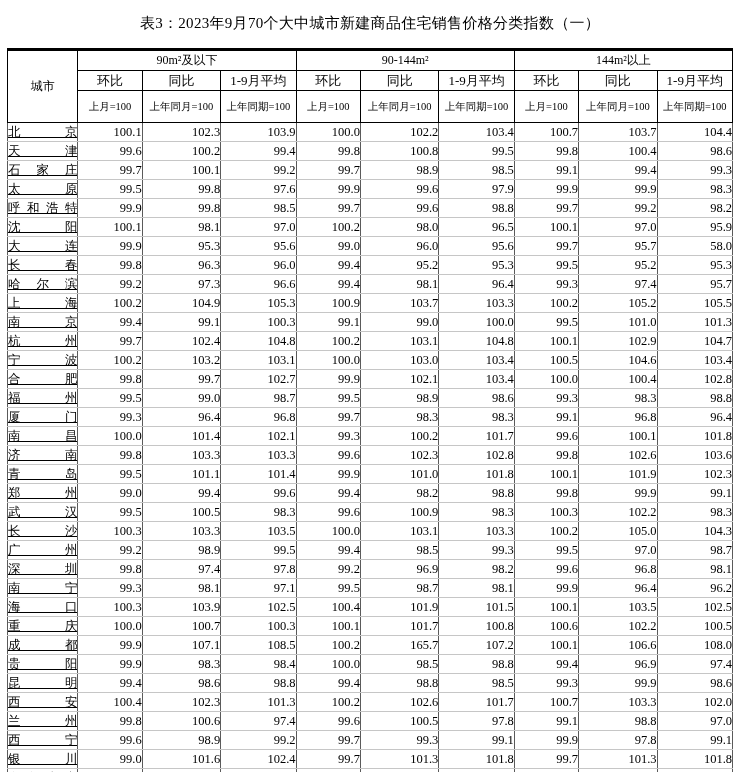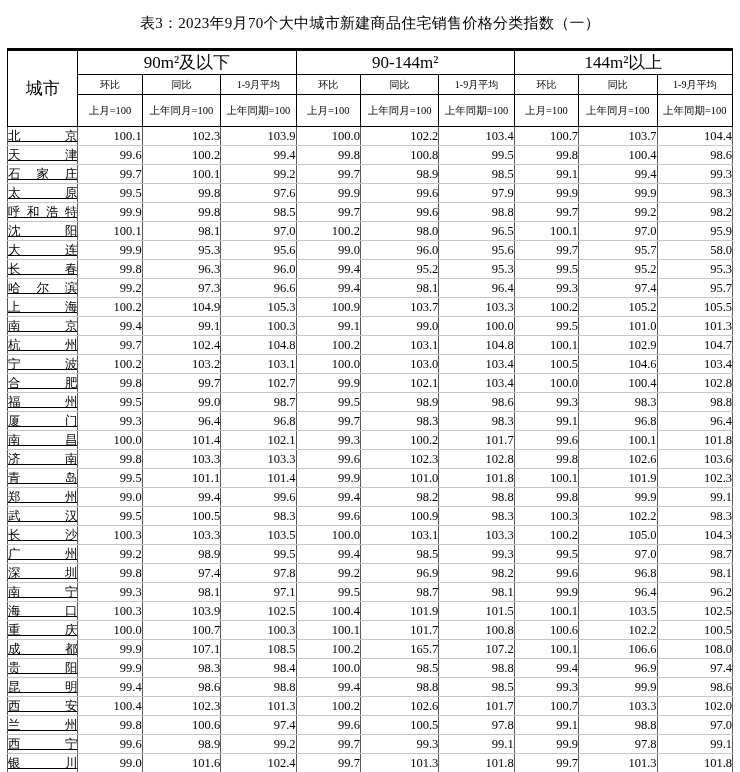--- a/index.html
+++ b/index.html
@@ -32,22 +32,22 @@
     border-bottom: 2px solid #000;
   }
   table.price th {
     border: 1px solid #000;
     font-weight: 400;
     padding: 0 2px;
     text-align: center;
     white-space: nowrap;
     overflow: hidden;
   }
-  tr.group-row th { height: 21px; font-size: 17px; }
-  tr.label-row th { height: 20px; font-size: 10px; }
+  tr.group-row th { height: 21px; font-size: 12px; }
+  tr.label-row th { height: 20px; font-size: 13px; }
   tr.base-row th  { height: 32px; font-size: 10.5px; }
   th.city-h { font-size: 13px; }
   table.price td {
     height: 18px;
     line-height: 18px;
     font-size: 12.5px;
     padding: 0;
     white-space: nowrap;
     overflow: hidden;
     border-left: 1px solid #5a5a5a;

